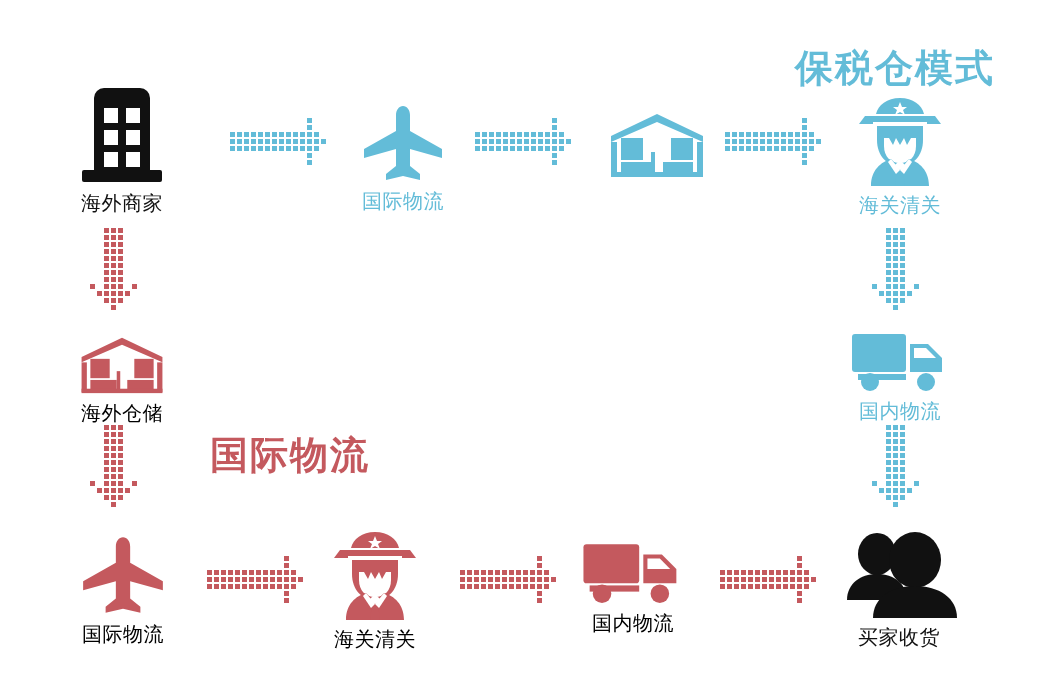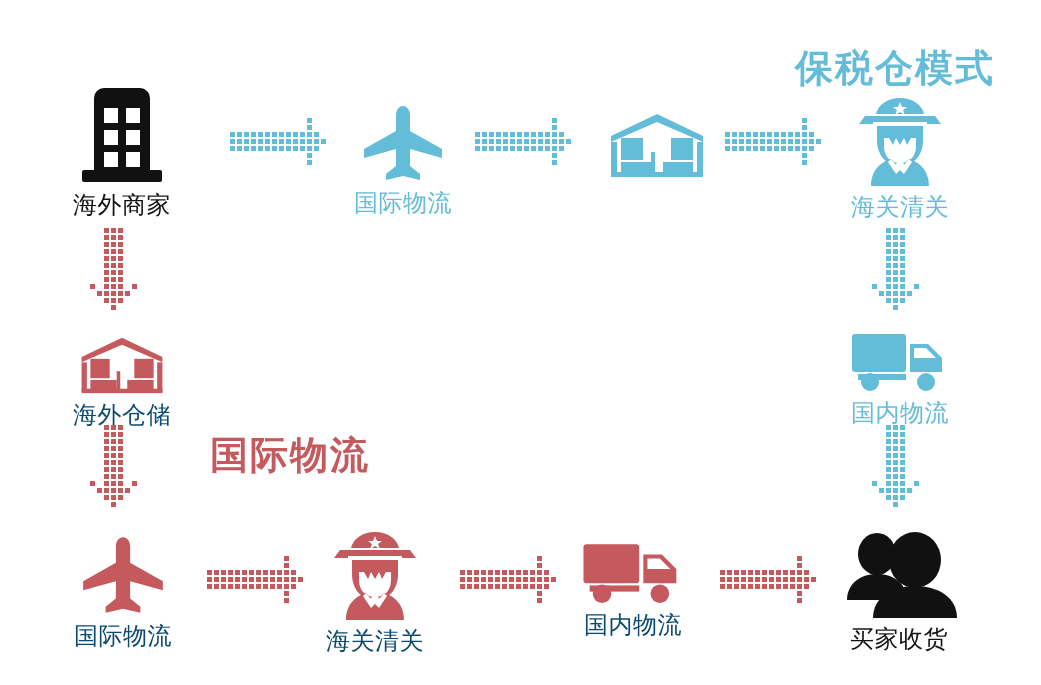--- a/index.html
+++ b/index.html
@@ -10,28 +10,28 @@
     overflow:hidden;
     position:relative;
   }
   #stage{position:absolute;left:0;top:0;width:950px;height:685px;}
 
   
   .node{position:absolute;display:flex;flex-direction:column;align-items:center;}
   .node .icon{display:block;}
   .node .label{
     margin-top:4px;
-    font-size:24px;
+    font-size:20px;
     line-height:1.1;
     white-space:nowrap;
     letter-spacing:0.5px;
   }
   .lbl-black{color:#111111;}
   .lbl-blue{color:#63bcd8;}
-  .lbl-red{color:#0c4a6e;}
+  .lbl-red{color:#000000;}
 
   
   .mode-title{
     position:absolute;
     font-size:38px;
     font-weight:bold;
     letter-spacing:2px;
     white-space:nowrap;
   }
   .title-blue{color:#63bcd8;}

